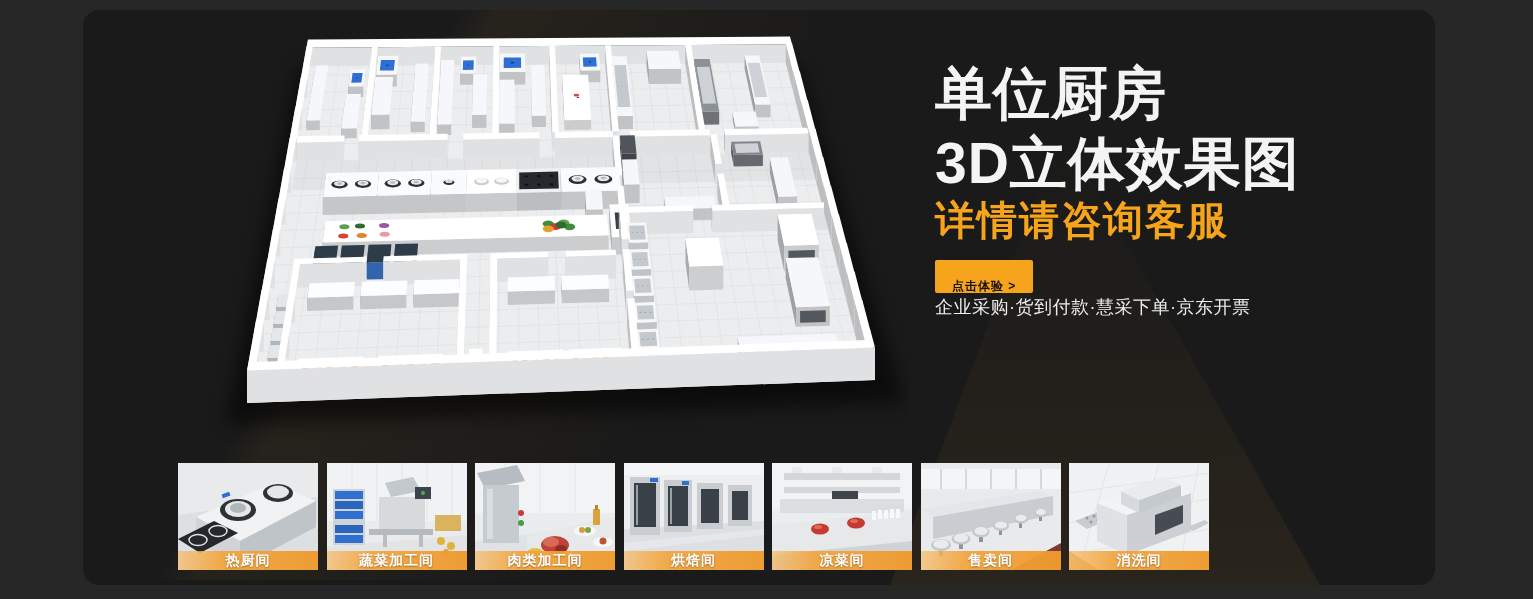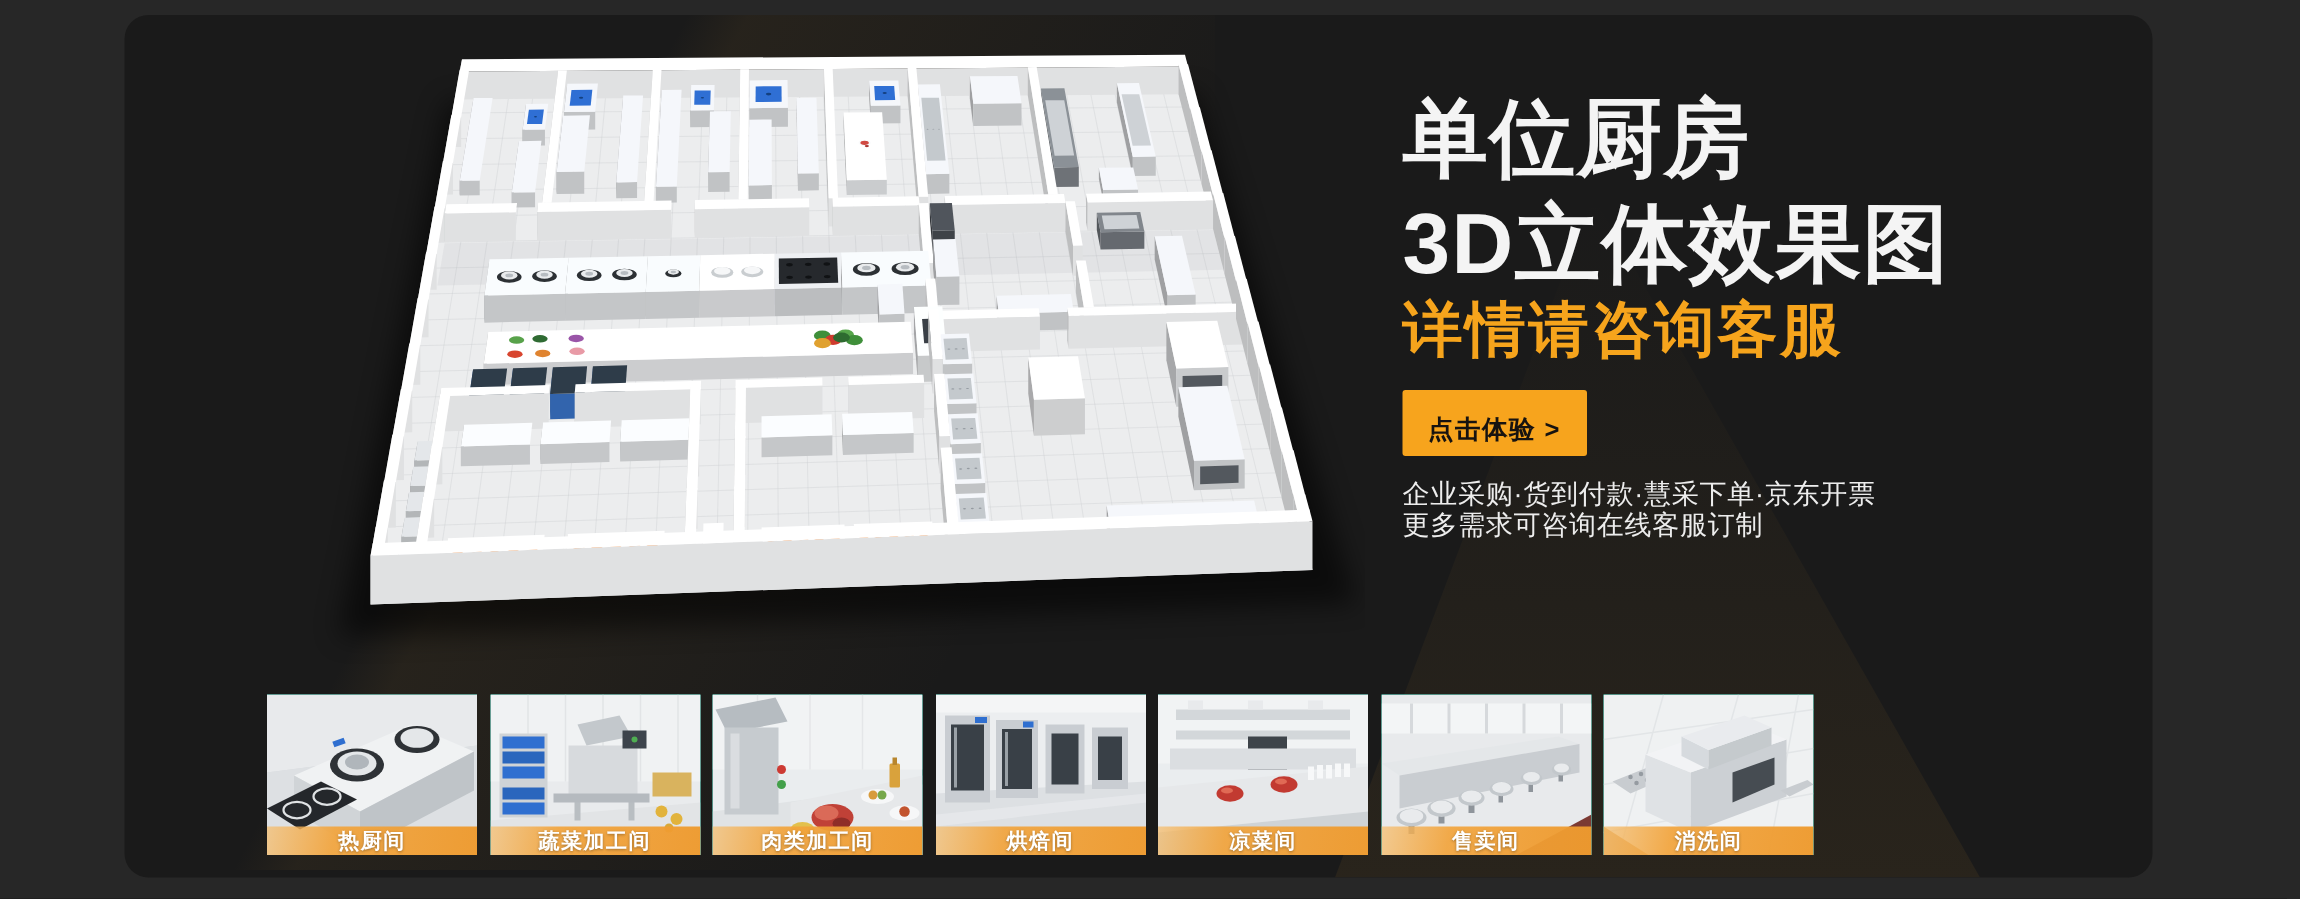--- a/index.html
+++ b/index.html
@@ -26,28 +26,28 @@
   .floorplan-wrap{position:absolute;left:150px;top:10px;width:760px;height:445px;}
   .hero-text{position:absolute;left:935px;top:58px;width:480px;}
   .hero-title{
     color:#f4f4f4;font-size:57px;font-weight:900;line-height:70px;letter-spacing:1px;
   }
   .hero-subtitle{
     color:#f6a41c;font-size:40px;font-weight:800;letter-spacing:2px;line-height:44px;
   }
   .cta-button{
     margin-top:18px;display:inline-block;border:none;cursor:pointer;
-    height:44px;line-height:29px;padding:12px 17px;border-radius:2px;
-    background:#f7a41d;color:#171310;font-size:17px;font-weight:700;
+    height:33px;line-height:29px;padding:12px 17px;border-radius:2px;
+    background:#f7a41d;color:#171310;font-size:12px;font-weight:700;
     font-family:"Liberation Sans","DejaVu Sans",sans-serif;letter-spacing:1px;
   }
-  .hero-notes{margin-top:15px;color:#ededed;font-size:18px;line-height:21px;letter-spacing:0.5px;}
+  .hero-notes{margin-top:3px;color:#ededed;font-size:18px;line-height:21px;letter-spacing:0.5px;}
   .thumbs{position:absolute;left:178px;top:463px;display:flex;gap:8.5px;}
   .thumb{
-    position:relative;width:140px;height:107px;background:#5eead4;overflow:hidden;cursor:pointer;flex:none;
+    position:relative;width:140px;height:107px;background:#a21caf;overflow:hidden;cursor:pointer;flex:none;
   }
   .thumb svg{display:block;width:140px;height:107px;}
   .thumb-label{
     position:absolute;left:0;right:0;bottom:0;height:19px;
     display:flex;align-items:center;justify-content:center;
     font-size:14px;font-weight:700;color:#ffffff;
     background:linear-gradient(100deg, rgba(246,190,110,0.72) 0%, rgba(242,164,60,0.92) 32%, rgba(238,154,46,0.97) 100%);
     text-shadow:0 1px 2px rgba(0,0,0,0.35);
     letter-spacing:1px;
   }
@@ -567,21 +567,20 @@
 
 <div class="hero-text">
   <div class="hero-title">单位厨房</div>
   <div class="hero-title">3D立体效果图</div>
   <div class="hero-subtitle">详情请咨询客服</div>
   <div>
     <button class="cta-button">点击体验 &gt;</button>
   </div>
   <div class="hero-notes">
     <div>企业采购·货到付款·慧采下单·京东开票</div>
-    <div>更多需求可咨询在线客服订制</div>
   </div>
 </div>
 
 <div class="thumbs">
 
   <div class="thumb">
     <svg viewBox="0 0 140 107" preserveAspectRatio="none">
       <rect width="140" height="107" fill="#d7dadd"></rect>
       <polygon points="0,0 140,0 140,34 0,52" fill="#e8eaec"></polygon>
       <polygon points="0,52 140,34 140,107 0,107" fill="#dde0e3"></polygon>

